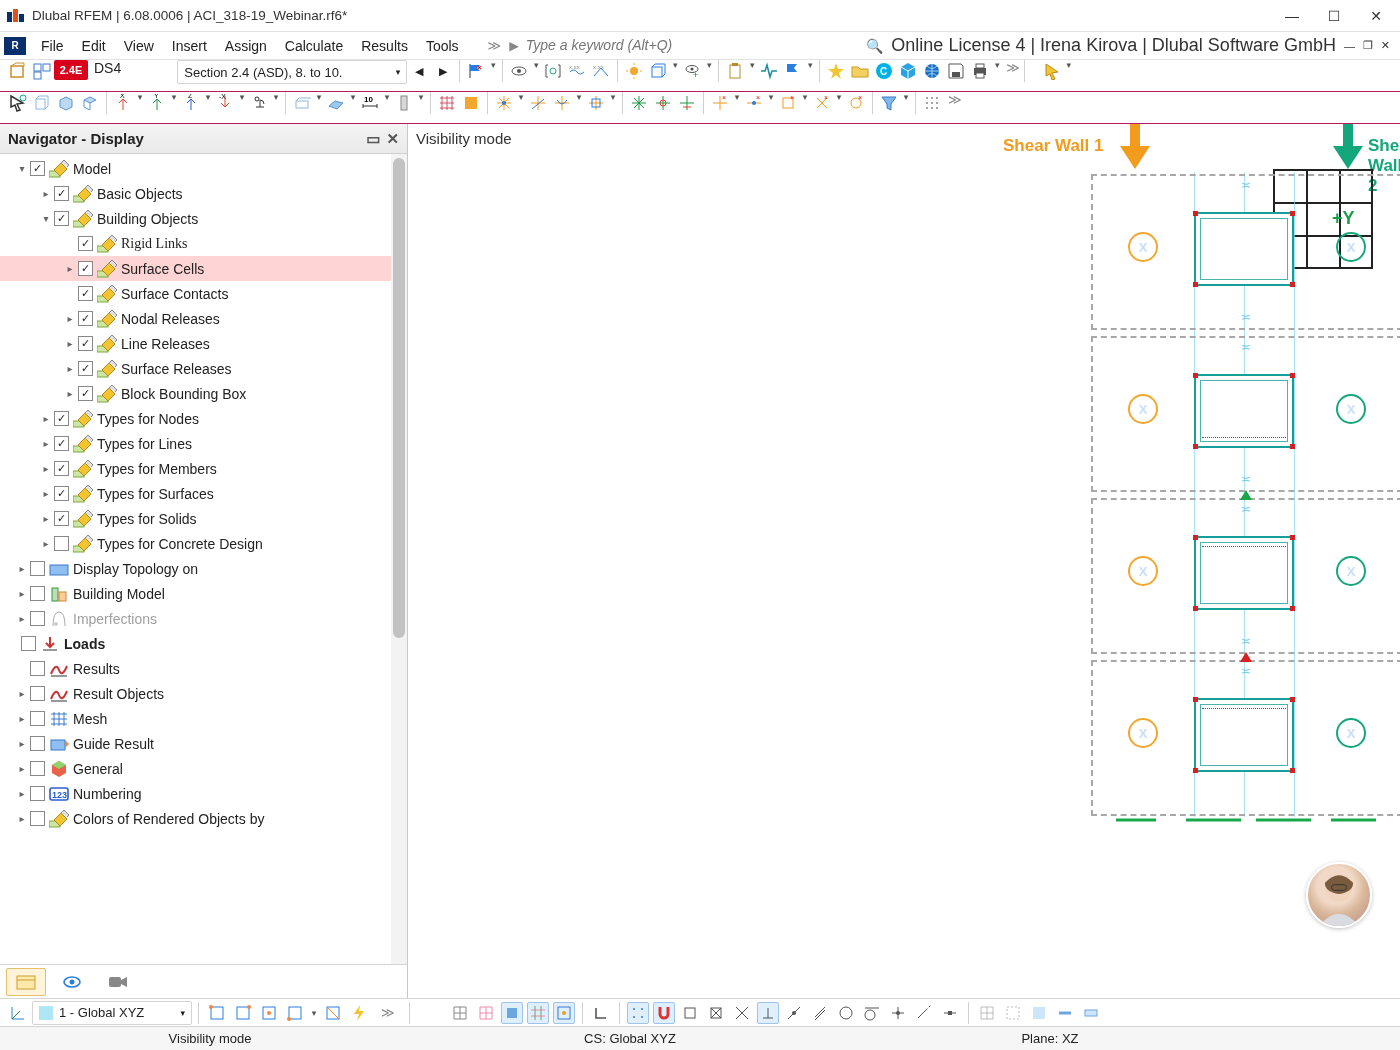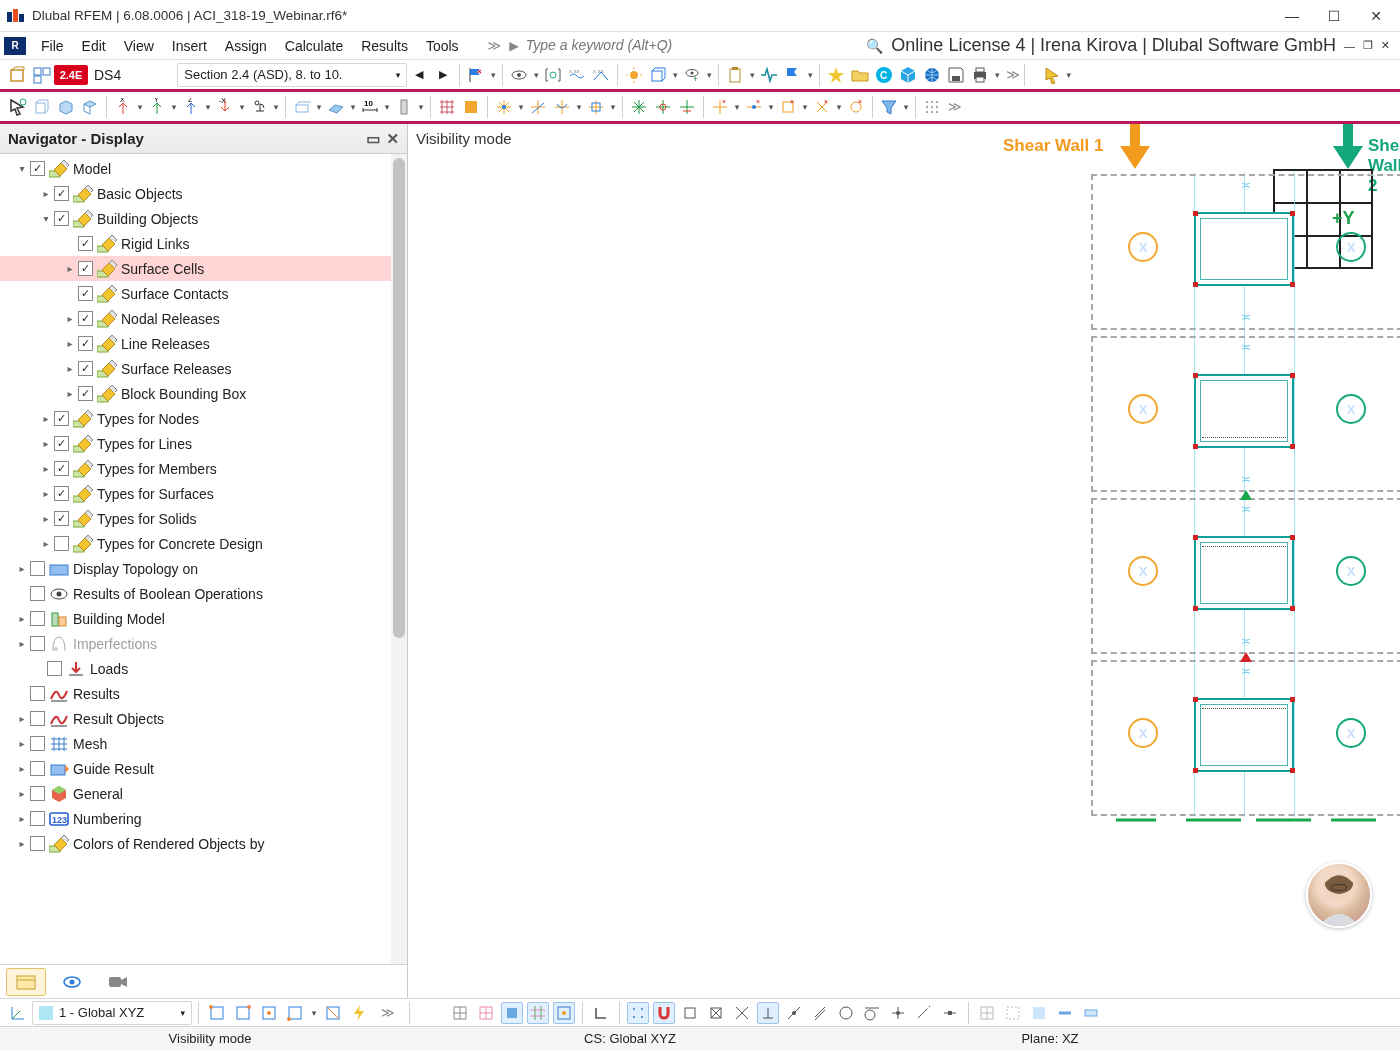--- a/index.html
+++ b/index.html
@@ -17,21 +17,21 @@
 
 #menubar{height:28px;display:flex;align-items:center;padding:0 4px;background:#fff;border-bottom:1px solid #e2e2e2}
 #menubar .mlogo{width:22px;height:18px;background:#0a2d6b;margin-right:6px;display:flex;align-items:center;justify-content:center;color:#fff;font-size:10px;font-weight:bold}
 #menubar .m{padding:3px 9px;font-size:14px;border-radius:2px}
 #menubar .spacer{width:20px}
 #kw-search{flex:0 0 300px;margin-left:4px;height:22px;display:flex;align-items:flex-start;background:#fff;border:1px solid transparent}
 #kw-search input{border:none;outline:none;font-size:14px;color:#888;width:260px;font-style:italic}
 #license{margin-left:auto;margin-right:6px;font-size:14px;color:#333;display:flex;align-items:center;gap:8px}
 #license .sm{font-size:18px;color:#333}
 
-.toolbar{height:32px;display:flex;align-items:center;padding:0 6px;background:#fff;border-bottom:3px solid #be185d}
+.toolbar{height:32px;display:flex;align-items:flex-start;padding:0 6px;background:#fff;border-bottom:1px solid #be185d}
 .badge-24E{display:inline-flex;align-items:center;justify-content:center;width:34px;height:20px;background:#d9001b;color:#fff;font-size:11px;font-weight:bold;border-radius:2px}
 .combo{height:24px;border:1px solid #d4d4d4;background:#fff;display:flex;align-items:center;padding:0 6px;font-size:13px;border-radius:2px}
 
 #workspace{display:flex;height:calc(1050px - 32px - 28px - 32px - 32px - 28px - 24px)}
 #nav{width:408px;border-right:1px solid #c8c8c8;display:flex;flex-direction:column;background:#fff}
 #nav-header{height:30px;background:linear-gradient(#f3f3f3,#eaeaea);border-bottom:1px solid #cfcfcf;display:flex;align-items:center;padding:0 8px;font-size:15px;font-weight:600}
 #nav-header .hicons{margin-left:auto;display:flex;gap:6px;color:#555}
 #tree-wrap{flex:1;overflow:hidden;position:relative}
 #tree{position:absolute;inset:0;overflow-y:hidden;padding:2px 0}
 #tree .node{display:flex;align-items:center;height:25px;white-space:nowrap;font-size:14px}
@@ -558,102 +558,102 @@
             <span class="chk on"></span>
             <span class="nicon">
               <svg width="20" height="18" viewBox="0 0 20 18">
                 <rect x="0" y="11" width="11" height="6" fill="#cde6a2" stroke="#7da83e"></rect>
                 <path d="M12 3 L18 9 L11 16 L5 10 Z" fill="#f2c430" stroke="#b8881f"></path>
                 <path d="M12 3 L15 0 L20 5 L18 7" fill="#e0e0e0" stroke="#888"></path>
               </svg>
             </span>
             <span class="lbl">Building Objects</span>
           </div>
+          <div class="node" style="padding-left: 62px; font-family: Liberation Serif, serif;">
+            <span class="arr"></span>
+            <span class="chk on"></span>
+            <span class="nicon">
+              <svg width="20" height="18" viewBox="0 0 20 18">
+                <rect x="0" y="11" width="11" height="6" fill="#cde6a2" stroke="#7da83e"></rect>
+                <path d="M12 3 L18 9 L11 16 L5 10 Z" fill="#f2c430" stroke="#b8881f"></path>
+                <path d="M12 3 L15 0 L20 5 L18 7" fill="#e0e0e0" stroke="#888"></path>
+              </svg>
+            </span>
+            <span class="lbl">Rigid Links</span>
+          </div>
+          <div class="node sel" style="padding-left: 62px;">
+            <span class="arr">▸</span>
+            <span class="chk on"></span>
+            <span class="nicon">
+              <svg width="20" height="18" viewBox="0 0 20 18">
+                <rect x="0" y="11" width="11" height="6" fill="#cde6a2" stroke="#7da83e"></rect>
+                <path d="M12 3 L18 9 L11 16 L5 10 Z" fill="#f2c430" stroke="#b8881f"></path>
+                <path d="M12 3 L15 0 L20 5 L18 7" fill="#e0e0e0" stroke="#888"></path>
+              </svg>
+            </span>
+            <span class="lbl">Surface Cells</span>
+          </div>
           <div class="node" style="padding-left: 62px;">
             <span class="arr"></span>
             <span class="chk on"></span>
             <span class="nicon">
               <svg width="20" height="18" viewBox="0 0 20 18">
                 <rect x="0" y="11" width="11" height="6" fill="#cde6a2" stroke="#7da83e"></rect>
                 <path d="M12 3 L18 9 L11 16 L5 10 Z" fill="#f2c430" stroke="#b8881f"></path>
                 <path d="M12 3 L15 0 L20 5 L18 7" fill="#e0e0e0" stroke="#888"></path>
               </svg>
             </span>
-            <span class="lbl">Rigid Links</span>
-          </div>
-          <div class="node sel" style="padding-left: 62px;">
-            <span class="arr">▸</span>
-            <span class="chk on"></span>
-            <span class="nicon">
-              <svg width="20" height="18" viewBox="0 0 20 18">
-                <rect x="0" y="11" width="11" height="6" fill="#cde6a2" stroke="#7da83e"></rect>
-                <path d="M12 3 L18 9 L11 16 L5 10 Z" fill="#f2c430" stroke="#b8881f"></path>
-                <path d="M12 3 L15 0 L20 5 L18 7" fill="#e0e0e0" stroke="#888"></path>
-              </svg>
-            </span>
-            <span class="lbl">Surface Cells</span>
+            <span class="lbl">Surface Contacts</span>
           </div>
           <div class="node" style="padding-left: 62px;">
-            <span class="arr"></span>
-            <span class="chk on"></span>
-            <span class="nicon">
-              <svg width="20" height="18" viewBox="0 0 20 18">
-                <rect x="0" y="11" width="11" height="6" fill="#cde6a2" stroke="#7da83e"></rect>
-                <path d="M12 3 L18 9 L11 16 L5 10 Z" fill="#f2c430" stroke="#b8881f"></path>
-                <path d="M12 3 L15 0 L20 5 L18 7" fill="#e0e0e0" stroke="#888"></path>
-              </svg>
-            </span>
-            <span class="lbl">Surface Contacts</span>
+            <span class="arr">▸</span>
+            <span class="chk on"></span>
+            <span class="nicon">
+              <svg width="20" height="18" viewBox="0 0 20 18">
+                <rect x="0" y="11" width="11" height="6" fill="#cde6a2" stroke="#7da83e"></rect>
+                <path d="M12 3 L18 9 L11 16 L5 10 Z" fill="#f2c430" stroke="#b8881f"></path>
+                <path d="M12 3 L15 0 L20 5 L18 7" fill="#e0e0e0" stroke="#888"></path>
+              </svg>
+            </span>
+            <span class="lbl">Nodal Releases</span>
           </div>
           <div class="node" style="padding-left: 62px;">
             <span class="arr">▸</span>
             <span class="chk on"></span>
             <span class="nicon">
               <svg width="20" height="18" viewBox="0 0 20 18">
                 <rect x="0" y="11" width="11" height="6" fill="#cde6a2" stroke="#7da83e"></rect>
                 <path d="M12 3 L18 9 L11 16 L5 10 Z" fill="#f2c430" stroke="#b8881f"></path>
                 <path d="M12 3 L15 0 L20 5 L18 7" fill="#e0e0e0" stroke="#888"></path>
               </svg>
             </span>
-            <span class="lbl">Nodal Releases</span>
+            <span class="lbl">Line Releases</span>
           </div>
           <div class="node" style="padding-left: 62px;">
             <span class="arr">▸</span>
             <span class="chk on"></span>
             <span class="nicon">
               <svg width="20" height="18" viewBox="0 0 20 18">
                 <rect x="0" y="11" width="11" height="6" fill="#cde6a2" stroke="#7da83e"></rect>
                 <path d="M12 3 L18 9 L11 16 L5 10 Z" fill="#f2c430" stroke="#b8881f"></path>
                 <path d="M12 3 L15 0 L20 5 L18 7" fill="#e0e0e0" stroke="#888"></path>
               </svg>
             </span>
-            <span class="lbl">Line Releases</span>
+            <span class="lbl">Surface Releases</span>
           </div>
           <div class="node" style="padding-left: 62px;">
             <span class="arr">▸</span>
             <span class="chk on"></span>
             <span class="nicon">
               <svg width="20" height="18" viewBox="0 0 20 18">
                 <rect x="0" y="11" width="11" height="6" fill="#cde6a2" stroke="#7da83e"></rect>
                 <path d="M12 3 L18 9 L11 16 L5 10 Z" fill="#f2c430" stroke="#b8881f"></path>
                 <path d="M12 3 L15 0 L20 5 L18 7" fill="#e0e0e0" stroke="#888"></path>
               </svg>
             </span>
-            <span class="lbl">Surface Releases</span>
-          </div>
-          <div class="node" style="padding-left: 62px;">
-            <span class="arr">▸</span>
-            <span class="chk on"></span>
-            <span class="nicon">
-              <svg width="20" height="18" viewBox="0 0 20 18">
-                <rect x="0" y="11" width="11" height="6" fill="#cde6a2" stroke="#7da83e"></rect>
-                <path d="M12 3 L18 9 L11 16 L5 10 Z" fill="#f2c430" stroke="#b8881f"></path>
-                <path d="M12 3 L15 0 L20 5 L18 7" fill="#e0e0e0" stroke="#888"></path>
-              </svg>
-            </span>
             <span class="lbl">Block Bounding Box</span>
           </div>
           <div class="node" style="padding-left: 38px;">
             <span class="arr">▸</span>
             <span class="chk on"></span>
             <span class="nicon">
               <svg width="20" height="18" viewBox="0 0 20 18">
                 <rect x="0" y="11" width="11" height="6" fill="#cde6a2" stroke="#7da83e"></rect>
                 <path d="M12 3 L18 9 L11 16 L5 10 Z" fill="#f2c430" stroke="#b8881f"></path>
                 <path d="M12 3 L15 0 L20 5 L18 7" fill="#e0e0e0" stroke="#888"></path>
@@ -723,31 +723,20 @@
           </div>
           <div class="node" style="padding-left: 14px;">
             <span class="arr">▸</span>
             <span class="chk "></span>
             <span class="nicon">
               <svg width="20" height="18" viewBox="0 0 20 18">
                 <rect x="1" y="5" width="18" height="10" fill="#8fbff0" stroke="#3a7bc8"></rect>
               </svg>
             </span>
             <span class="lbl">Display Topology on</span>
-          </div>
-          <div class="node" style="padding-left: 14px;">
-            <span class="arr"></span>
-            <span class="chk "></span>
-            <span class="nicon">
-              <svg width="20" height="18" viewBox="0 0 20 18">
-                <ellipse cx="10" cy="9" rx="8" ry="5" fill="none" stroke="#444"></ellipse>
-                <circle cx="10" cy="9" r="2.5" fill="#444"></circle>
-              </svg>
-            </span>
-            <span class="lbl">Results of Boolean Operations</span>
           </div>
           <div class="node" style="padding-left: 14px;">
             <span class="arr">▸</span>
             <span class="chk "></span>
             <span class="nicon">
               <svg width="20" height="18" viewBox="0 0 20 18">
                 <rect x="3" y="3" width="6" height="13" fill="#bdb" stroke="#393"></rect>
                 <rect x="10" y="7" width="7" height="9" fill="#fc9" stroke="#c83"></rect>
               </svg>
             </span>
@@ -757,21 +746,21 @@
             <span class="arr">▸</span>
             <span class="chk "></span>
             <span class="nicon">
               <svg width="20" height="18" viewBox="0 0 20 18">
                 <path d="M4 16 Q4 2 10 2 Q16 2 16 16" fill="none" stroke="#aaa"></path>
                 <circle cx="7" cy="14" r="2" fill="#ccc"></circle>
               </svg>
             </span>
             <span class="lbl muted">Imperfections</span>
           </div>
-          <div class="node" style="padding-left: 31px;">
+          <div class="node" style="padding-left: 5px; font-weight: bold;">
             <span class="arr"></span>
             <span class="chk "></span>
             <span class="nicon">
               <svg width="20" height="18" viewBox="0 0 20 18">
                 <path d="M10 2 V12 M6 8 L10 12 L14 8" stroke="#c33" fill="none" stroke-width="2"></path>
                 <path d="M3 15 H17" stroke="#333"></path>
               </svg>
             </span>
             <span class="lbl">Loads</span>
           </div>

